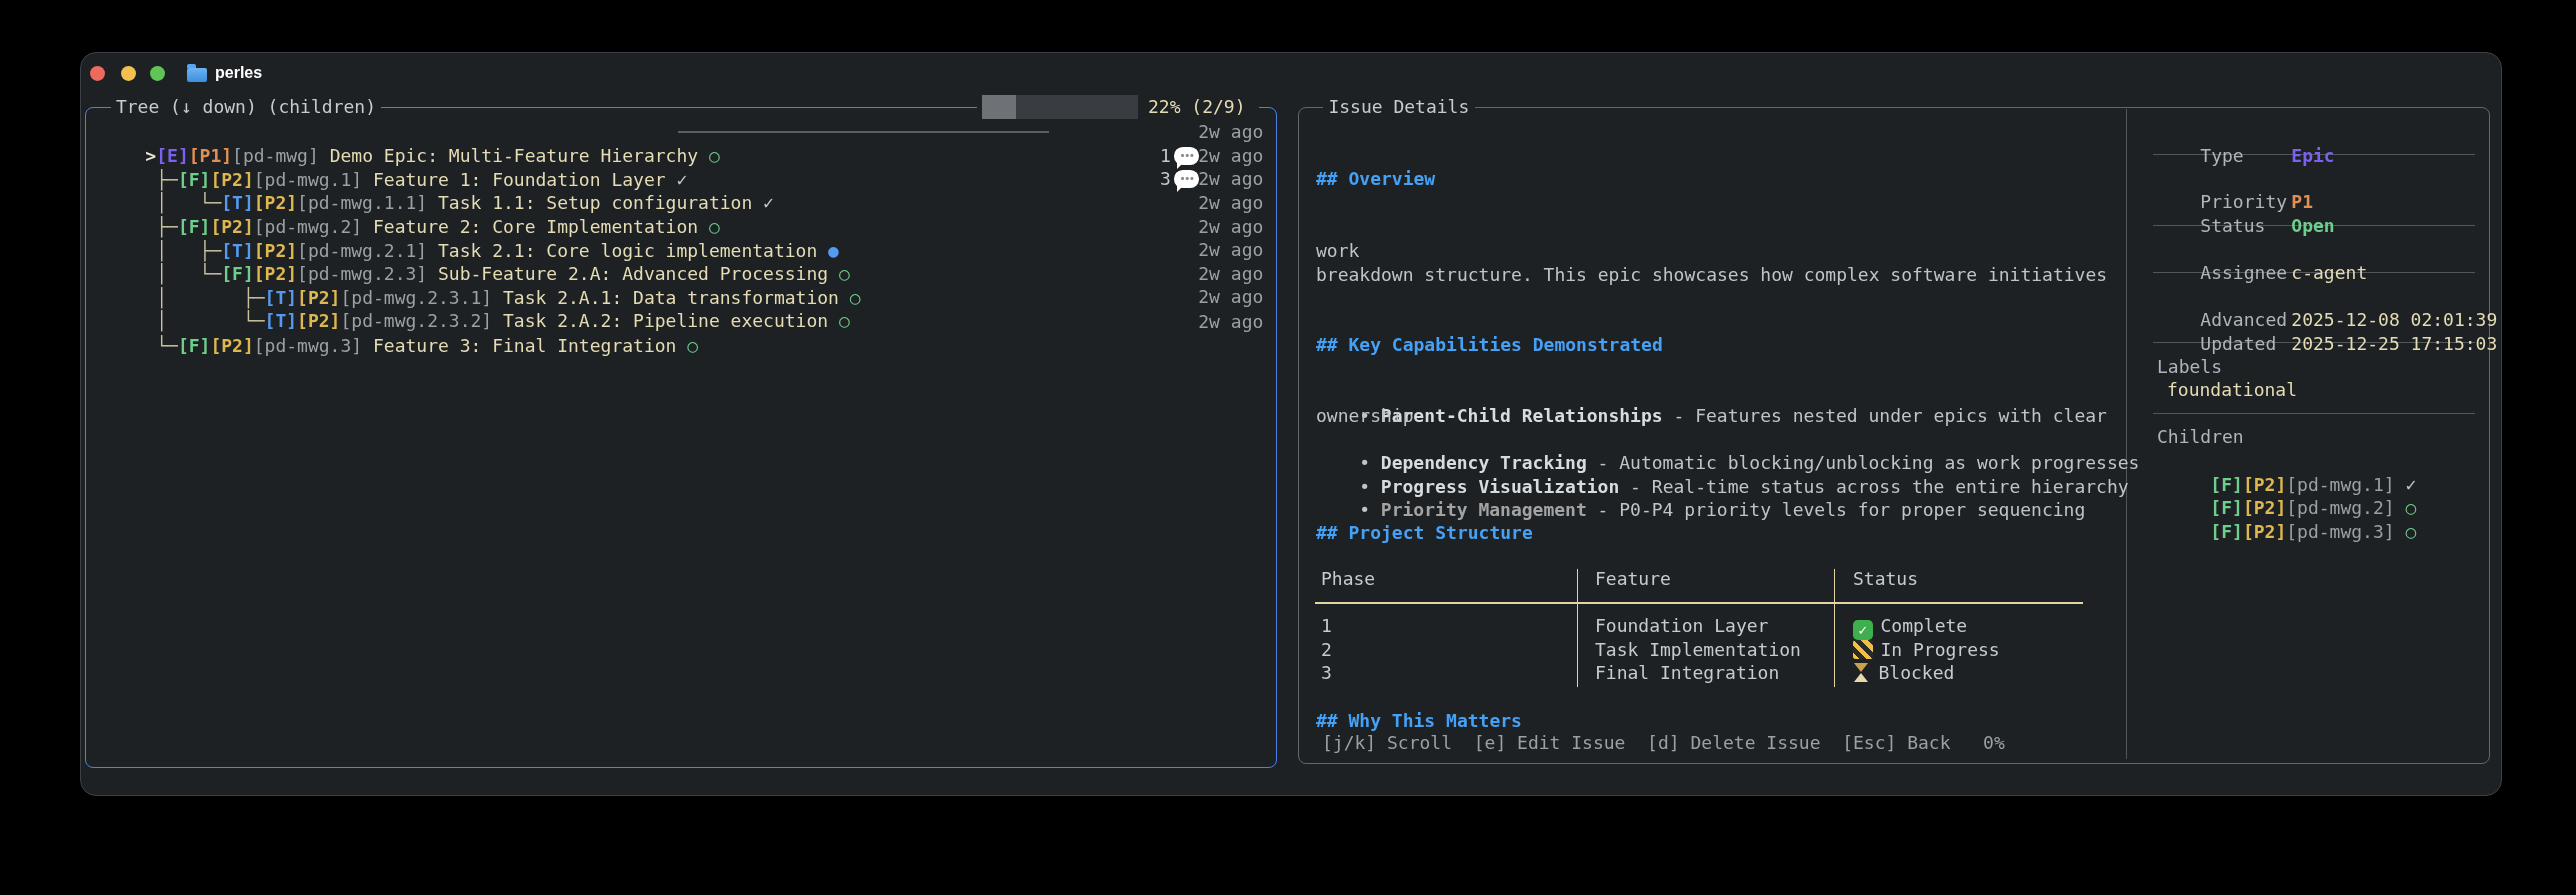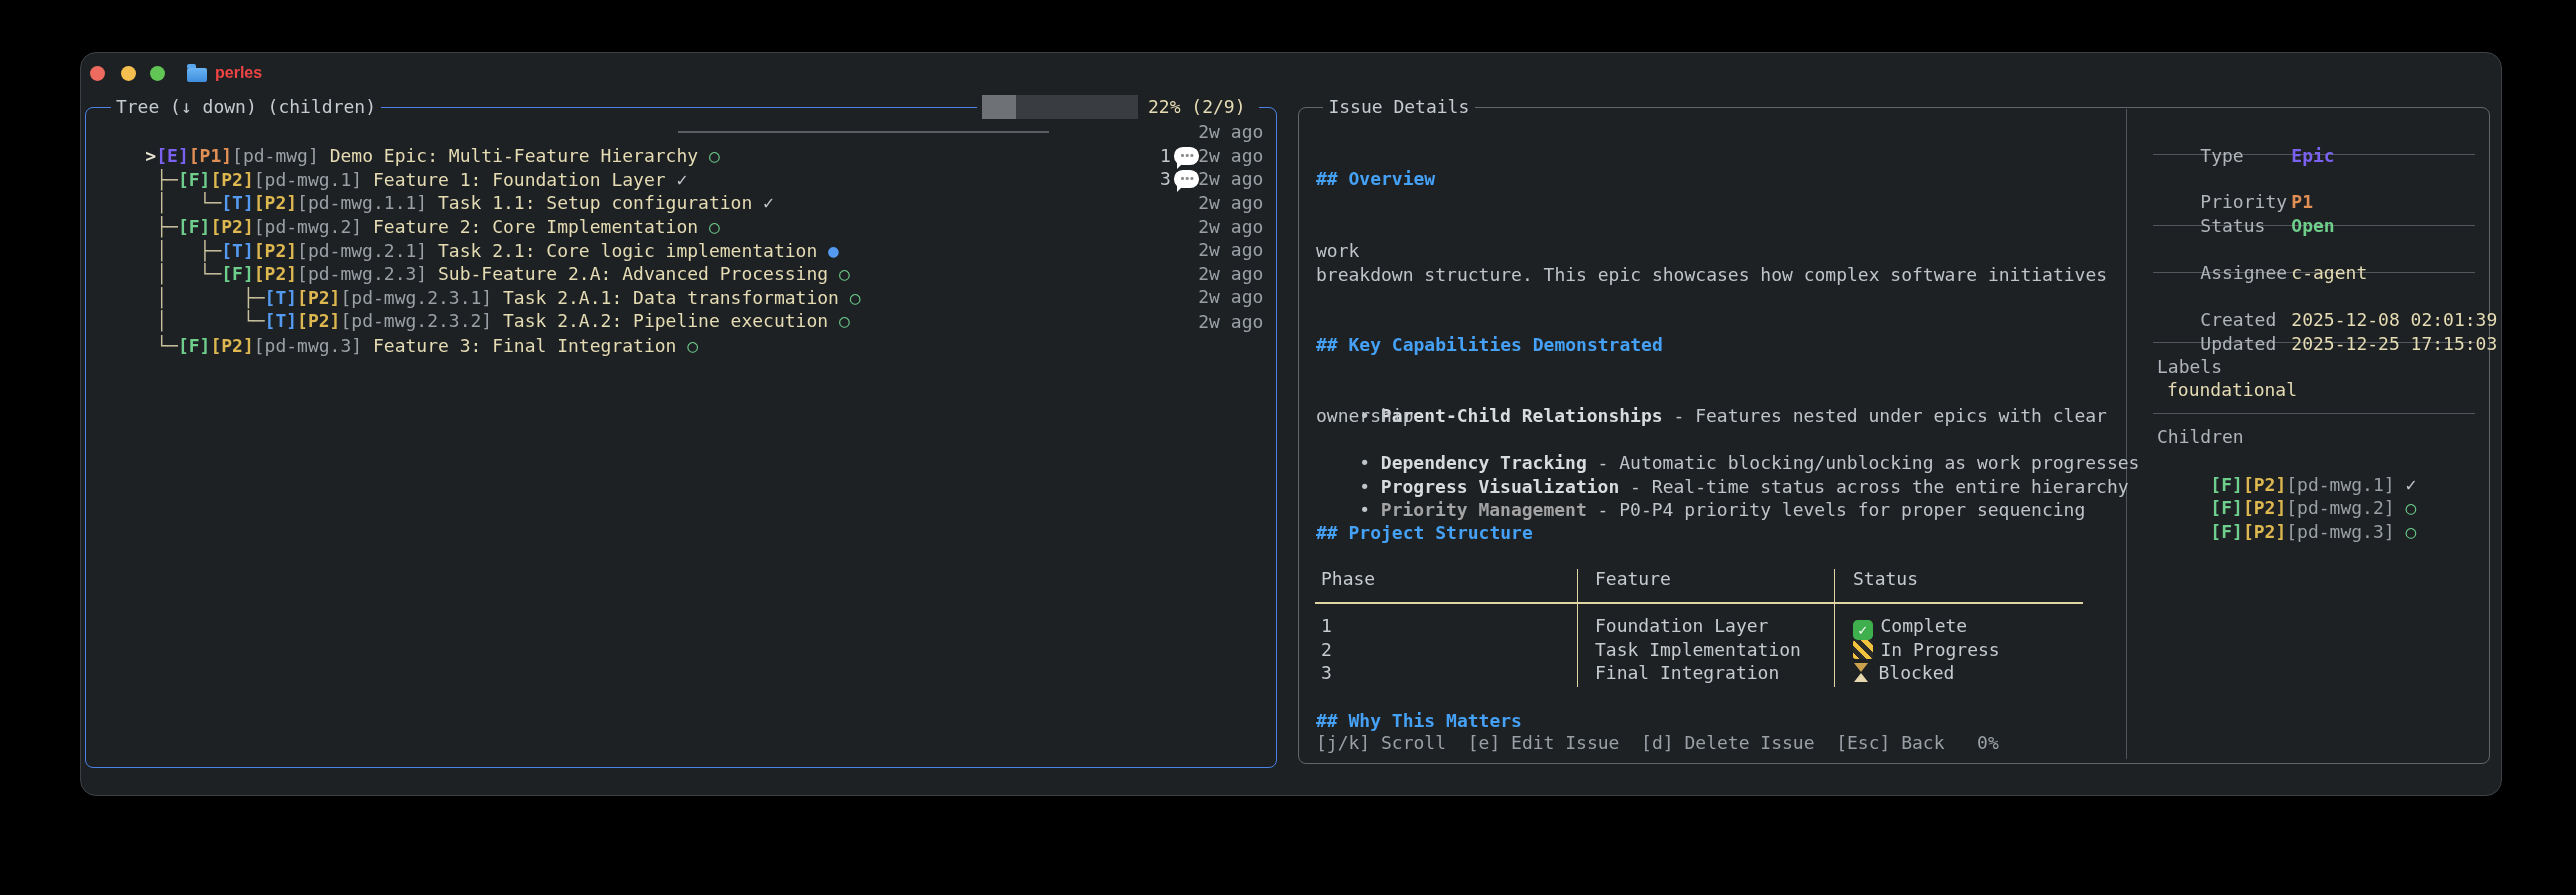--- a/index.html
+++ b/index.html
@@ -16,33 +16,33 @@
   
   .light{position:absolute;top:12.8px;width:14.8px;height:14.8px;border-radius:50%;}
   .l-close{left:9.4px;background:#ed6a5e;}
   .l-min{left:40px;background:#f4bf4f;}
   .l-zoom{left:69px;background:#61c555;}
   .folder{position:absolute;left:106px;top:14.8px;width:20px;height:14px;border-radius:2px;
     background:linear-gradient(#6ab4f4,#3f8ede);}
   .folder::before{content:"";position:absolute;top:-3.4px;left:0;width:8.7px;height:4px;
     border-radius:2px 2px 0 0;background:#5aa6ec;}
   .wtitle{position:absolute;left:134px;top:9.4px;height:21.5px;line-height:21.5px;
-    font-family:"Liberation Sans",sans-serif;font-weight:bold;font-size:16px;color:#ef4444;}
+    font-family:"Liberation Sans",sans-serif;font-weight:bold;font-size:16px;color:#ffffff;}
   
   .panel{position:absolute;border-radius:8px;border:1.3px solid var(--bgray);}
   .panel.focused{border-color:var(--bblue);}
   .tree-panel{left:4px;top:54px;width:1190px;height:659px;}
   .details-panel{left:1217px;top:54px;width:1190px;height:655px;}
   .ptitle{position:absolute;top:42px;height:24px;line-height:24px;font-size:18px;
     color:var(--label);background:var(--bg);padding:0 5.4px;z-index:3;}
   .cover{position:absolute;background:var(--bg);z-index:2;}
   
   .t{position:absolute;height:24px;line-height:24px;font-size:18px;white-space:pre;z-index:1;}
   .b{font-weight:bold;}
-  .cream{color:var(--cream);} .dim{color:var(--dim);} .body-c{color:var(--body);}
+  .cream{color:var(--cream);} .dim{color:var(--dim);margin-left:6px;} .body-c{color:var(--body);}
   .labelc{color:var(--label);} .mlabel{color:var(--mlabel);}
   .blueh{color:var(--blueh);font-weight:bold;}
   .tag-e{color:var(--purple);font-weight:bold;} .tag-p1{color:var(--orange);font-weight:bold;}
   .tag-p2{color:var(--yellow);font-weight:bold;} .tag-f{color:var(--green);font-weight:bold;}
   .tag-t{color:var(--tblue);font-weight:bold;} .tag-id{color:var(--dim);}
   .pfx{color:var(--branch);} .pfx0{color:#e8e4d2;font-weight:bold;}
   .st-open{color:var(--green);} .st-done{color:#c3c8cc;} .st-prog{color:var(--tblue);}
   .green{color:var(--green);} .purplev{color:var(--purple);font-weight:bold;}
   .orangev{color:var(--orange);font-weight:bold;}
   
@@ -195,21 +195,21 @@
   </div>
   <div class="t" style="left:2076px;top:137px">
     <span class="mlab mlabel">Status</span><span class="green b">Open</span>
   </div>
   <div class="msep" style="top:172px"></div>
   <div class="t" style="left:2076px;top:184px">
     <span class="mlab mlabel">Assignee</span><span class="cream">c-agent</span>
   </div>
   <div class="msep" style="top:219px"></div>
   <div class="t" style="left:2076px;top:231px">
-    <span class="mlab mlabel">Created</span><span class="cream">2025-12-08 02:01:39</span>
+    <span class="mlab mlabel">Advanced</span><span class="cream">2025-12-08 02:01:39</span>
   </div>
   <div class="t" style="left:2076px;top:255px">
     <span class="mlab mlabel">Updated</span><span class="cream">2025-12-25 17:15:03</span>
   </div>
   <div class="msep" style="top:289px"></div>
   <div class="t mlabel" style="left:2076px;top:302px">Labels</div>
   <div class="t cream" style="left:2086px;top:325px">foundational</div>
   <div class="msep" style="top:360px"></div>
   <div class="t mlabel" style="left:2076px;top:372px">Children</div>
 

